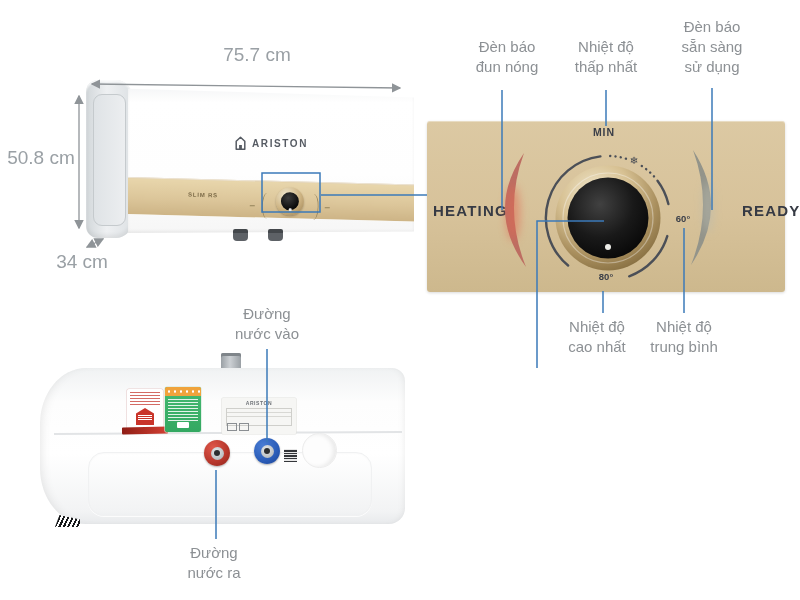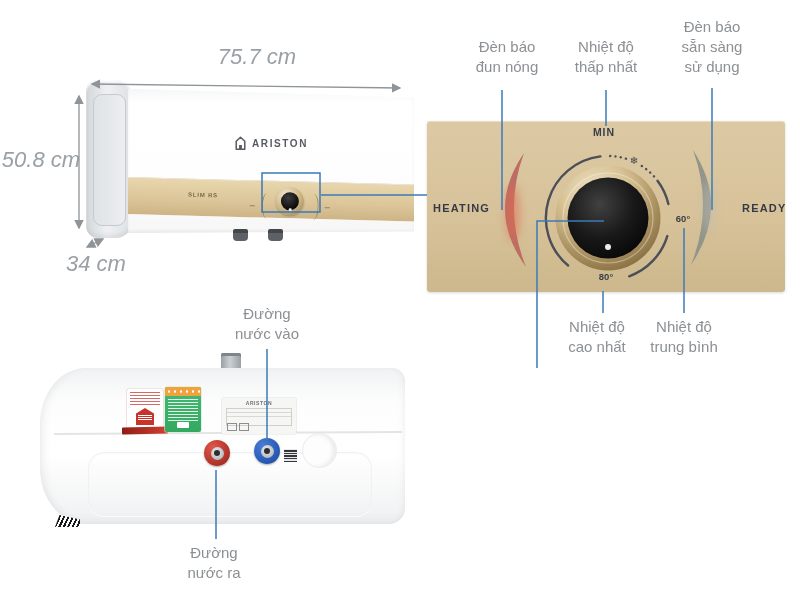--- a/index.html
+++ b/index.html
@@ -3,21 +3,21 @@
 <meta charset="utf-8">
 <style>
   html,body{margin:0;padding:0;background:#fff;}
   #stage{position:relative;width:800px;height:600px;background:#ffffff;overflow:hidden;
          font-family:"Liberation Sans","DejaVu Sans",sans-serif;}
   .abs{position:absolute;}
 
   
   .callout{position:absolute;color:#8c9094;font-size:15px;line-height:1.33;text-align:center;
            white-space:pre-line;transform:translateX(-50%);}
-  .dim{position:absolute;color:#9aa0a5;font-size:22px;transform:translateX(-50%);white-space:nowrap;font-style:italic;}
+  .dim{position:absolute;color:#9aa0a5;font-size:19px;transform:translateX(-50%);white-space:nowrap;}
 
   
   .front-cap{left:86px;top:80px;width:46px;height:158px;border-radius:12px 16px 16px 12px;
     background:linear-gradient(90deg,#d2d7da 0%,#eef0f2 45%,#dde1e4 100%);
     box-shadow:inset 0 2px 2px rgba(255,255,255,.8), inset 0 -3px 4px rgba(0,0,0,.07);}
   .front-cap-inner{left:7px;top:14px;width:31px;height:130px;border:1px solid #c5cacd;border-radius:9px;
     background:linear-gradient(90deg,#dfe3e6,#eceef0);}
   .front-body{left:128px;top:88px;width:286px;height:145px;
     background:linear-gradient(180deg,#f5f6f7 0%,#ffffff 10%,#fefefe 60%,#f6f6f6 100%);
     clip-path:polygon(0 0.5%,100% 6.5%,100% 99%,0 100%);
@@ -39,21 +39,21 @@
   .side-arc.l{left:-14px;border-left:1.3px solid #93825a;border-radius:50%;}
   .side-arc.r{left:32px;border-right:1.3px solid #93825a;border-radius:50%;}
   .side-dash{position:absolute;top:18.5px;width:5px;height:1.2px;background:#93825a;}
   .pipe{position:absolute;width:15px;height:12px;background:linear-gradient(180deg,#43474b 0 35%,#5d6166 35%);
     border-radius:2px 2px 4px 4px;}
 
   
   .panel{left:427px;top:121px;width:358px;height:171px;border-radius:3px;
     background:linear-gradient(180deg,#dcc9a3 0%,#d7c29a 55%,#cdb88d 100%);
     box-shadow:inset 0 1px 0 rgba(255,255,255,.35),0 1px 3px rgba(0,0,0,.15);}
-  .panel-word{position:absolute;font-size:11px;font-weight:bold;color:#363a44;letter-spacing:1.2px;}
+  .panel-word{position:absolute;font-size:15px;font-weight:bold;color:#363a44;letter-spacing:1.2px;}
 
   
   .bottom-body{left:40px;top:368px;width:365px;height:156px;
     border-radius:46px 13px 16px 46px / 56px 13px 16px 56px;
     background:linear-gradient(180deg,#f0f2f3 0%,#fdfdfd 22%,#ffffff 55%,#f2f3f4 92%,#e8eaec 100%);
     box-shadow:inset 8px 0 12px -8px rgba(0,0,0,.12), inset -4px 0 8px -5px rgba(0,0,0,.10);}
   .bottom-pipe{left:221px;top:353px;width:20px;height:17px;border-radius:2px;
     background:linear-gradient(90deg,#9aa0a5,#ccd0d4 45%,#9aa0a5);
     box-shadow:inset 0 3px 0 #7f858a;}
   .seam{left:14px;top:64px;width:348px;height:1.6px;background:#e2e4e6;transform:rotate(-.3deg);}
@@ -128,21 +128,21 @@
           <div class="side-dash" style="left:49px;"></div>
         </div>
       </div>
     </div>
     <div class="pipe" style="left:233px;top:229px;"></div>
     <div class="pipe" style="left:268px;top:229px;"></div>
   </div>
 
   <div class="dim" style="left:257px;top:44px;">75.7 cm</div>
   <div class="dim" style="left:41px;top:147px;">50.8 cm</div>
-  <div class="dim" style="left:96px;top:251px;">34 cm</div>
+  <div class="dim" style="left:82px;top:251px;">34 cm</div>
 
   <div class="abs panel">
     <div class="panel-word" style="left:6px;top:81px;">HEATING</div>
     <div class="panel-word" style="left:315px;top:81px;">READY</div>
     <svg width="358" height="171" viewBox="0 0 358 171" style="position:absolute;left:0;top:0;">
       <defs>
         <radialGradient id="goldG" cx="38%" cy="28%" r="75%">
           <stop offset="0%" stop-color="#f2e9d0"></stop>
             <stop offset="45%" stop-color="#d7c193"></stop>
           <stop offset="78%" stop-color="#a98f5e"></stop>

